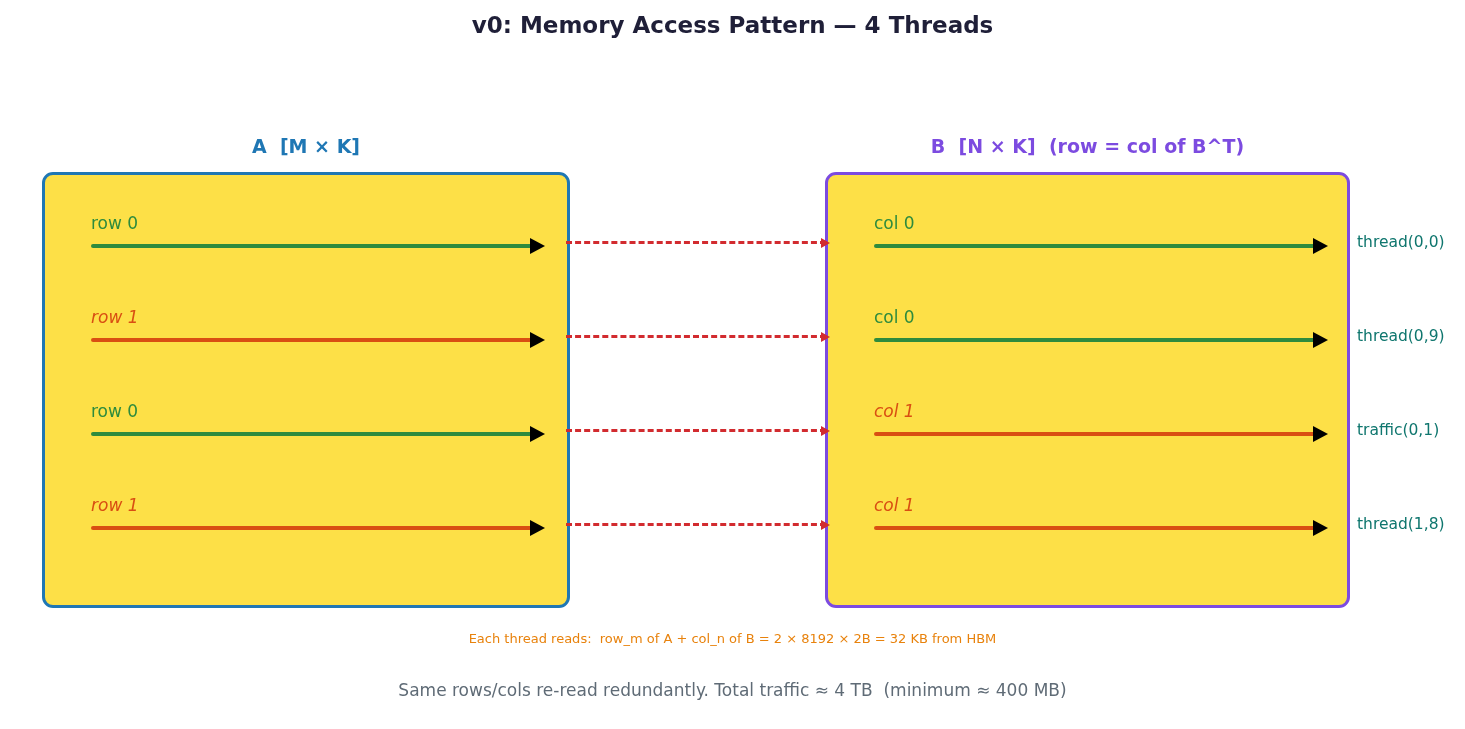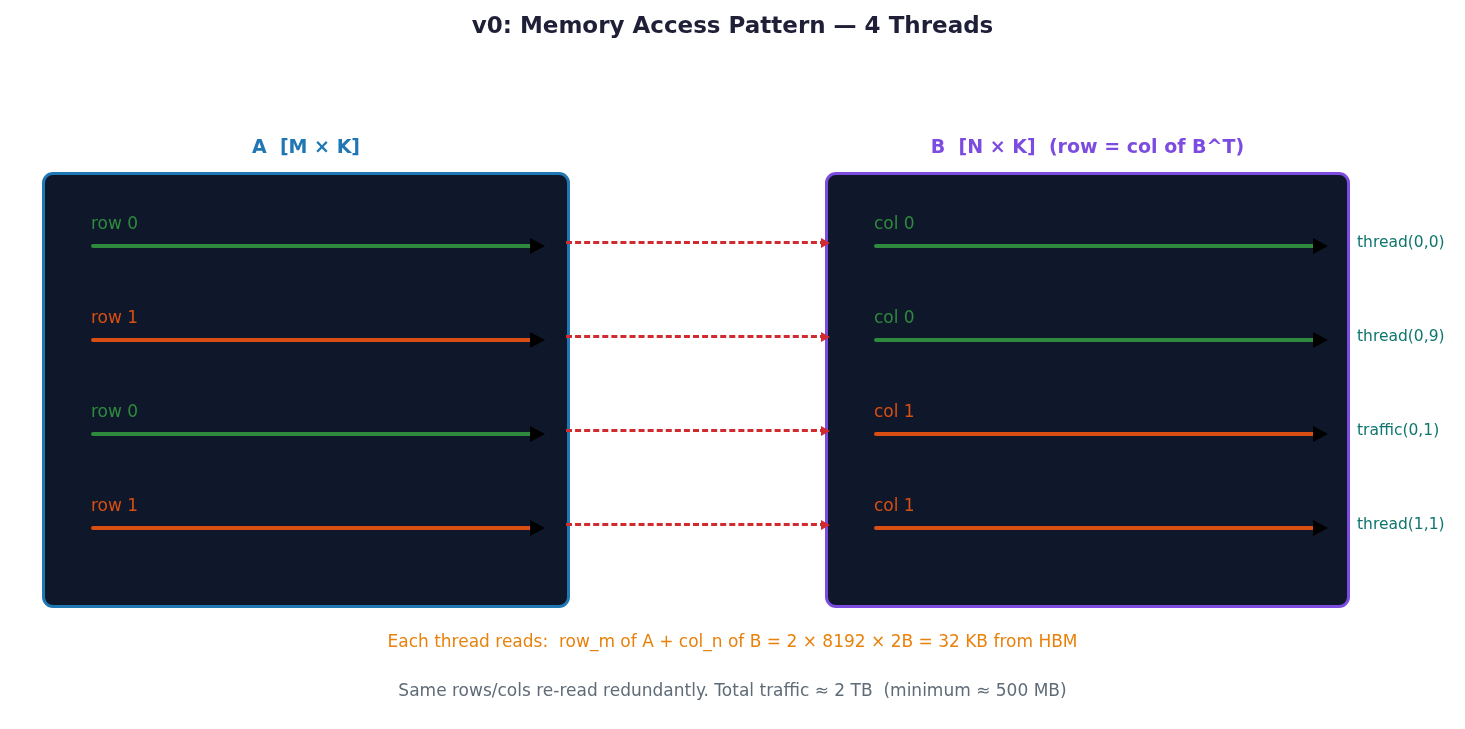--- a/index.html
+++ b/index.html
@@ -8,53 +8,53 @@
   .stage { position:relative; width:1465px; height:729px; background:#ffffff; }
 
   .main-title { position:absolute; top:12px; left:0; width:1465px; text-align:center;
                 font-size:23px; font-weight:bold; color:#1f1f38; white-space:pre; }
 
   .panel-title { position:absolute; top:135px; font-size:19px; font-weight:bold;
                  text-align:center; white-space:pre; }
   .panel-title.a { left:42px;  width:528px; color:#1f77b4; }
   .panel-title.b { left:825px; width:525px; color:#7c4be0; }
 
-  .panel { position:absolute; top:172px; height:436px; background:#0f172a;
+  .panel { position:absolute; top:172px; height:436px; background:#fde047;
            border-radius:11px; }
   .panel.a { left:42px;  width:528px; border:3px solid #1f77b4; }
   .panel.b { left:825px; width:525px; border:3px solid #7c4be0; }
 
   .row { position:absolute; left:0; right:0; height:40px; }
   .row-label { position:absolute; top:0; left:46px; font-size:17px; white-space:pre; }
   .arrow-line { position:absolute; top:31px; left:46px; height:4px; border-radius:2px; }
   .panel.a .arrow-line { right:35px; }
   .panel.b .arrow-line { right:32px; }
   .arrow-head { position:absolute; top:25px; width:0; height:0;
                 border-top:8px solid transparent; border-bottom:8px solid transparent; }
   .panel.a .arrow-head { right:22px; border-left:15px solid; }
   .panel.b .arrow-head { right:19px; border-left:15px solid; }
 
   .c-green  .row-label { color:#2e8b3d; }
   .c-green  .arrow-line { background:#2e8b3d; }
   .c-green  .arrow-head { border-left-color:#2e8b3d; }
-  .c-orange .row-label { color:#d94e12; }
+  .c-orange .row-label { color:#d94e12;font-style:italic; }
   .c-orange .arrow-line { background:#d94e12; }
   .c-orange .arrow-head { border-left-color:#d94e12; }
 
   .connector { position:absolute; left:566px; width:260px; height:0;
                border-top:3px dashed #d22b2f; }
   .connector .mini-head { position:absolute; right:-4px; top:-6px; width:0; height:0;
                border-top:5px solid transparent; border-bottom:5px solid transparent;
                border-left:9px solid #d22b2f; }
 
   .thread-label { position:absolute; left:1357px; width:108px; font-size:15.5px;
                   color:#0f766e; white-space:pre; }
 
   .caption-orange { position:absolute; top:631px; left:0; width:1465px; text-align:center;
-                    font-size:17px; color:#e8820c; white-space:pre; }
+                    font-size:13px; color:#e8820c; white-space:pre; }
   .caption-gray   { position:absolute; top:680px; left:0; width:1465px; text-align:center;
                     font-size:17px; color:#5f6b76; white-space:pre; }
 </style>
 </head>
 <body>
 
 <div class="stage">
 
   <div class="main-title">v0: Memory Access Pattern — 4 Threads</div>
 
@@ -116,18 +116,18 @@
   <div class="connector" style="top:429px">
       <span class="mini-head"></span>
     </div>
   <div class="connector" style="top:523px">
       <span class="mini-head"></span>
     </div>
 
   <div class="thread-label" style="top:233px">thread(0,0)</div>
   <div class="thread-label" style="top:327px">thread(0,9)</div>
   <div class="thread-label" style="top:421px">traffic(0,1)</div>
-  <div class="thread-label" style="top:515px">thread(1,1)</div>
+  <div class="thread-label" style="top:515px">thread(1,8)</div>
 
   <div class="caption-orange">Each thread reads:  row_m of A + col_n of B = 2 × 8192 × 2B = 32 KB from HBM</div>
-  <div class="caption-gray">Same rows/cols re-read redundantly. Total traffic ≈ 2 TB  (minimum ≈ 500 MB)</div>
+  <div class="caption-gray">Same rows/cols re-read redundantly. Total traffic ≈ 4 TB  (minimum ≈ 400 MB)</div>
 
 </div>
 
 </body></html>

